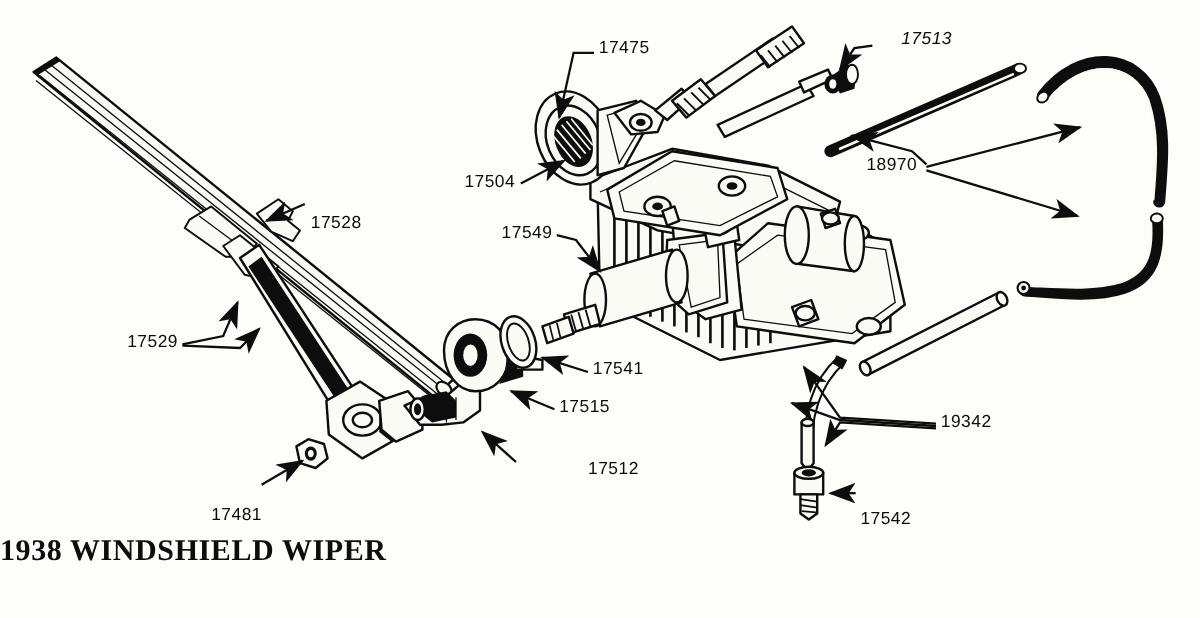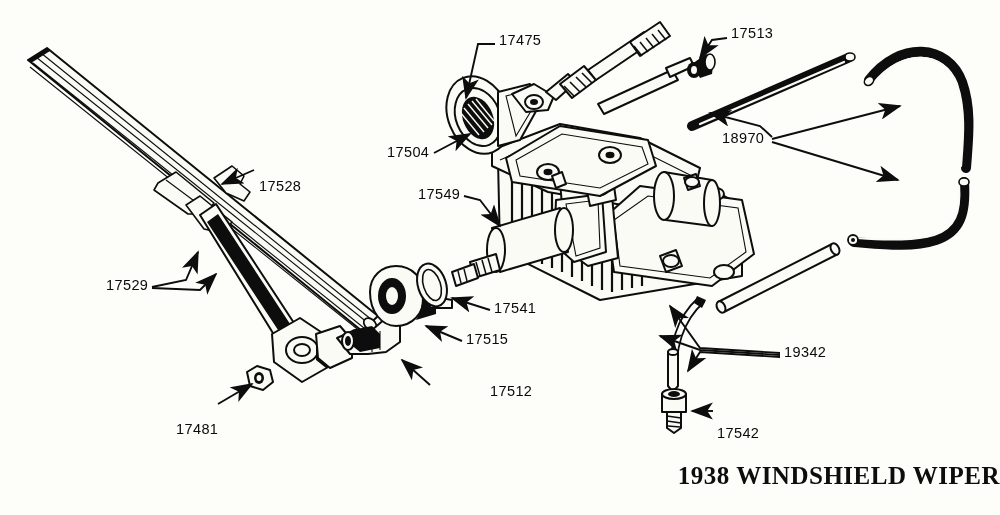--- a/index.html
+++ b/index.html
@@ -6,22 +6,22 @@
   body{
     width:1000px;height:515px;
     background:#fdfdfa;
     font-family:"Liberation Sans",sans-serif;
     overflow:hidden;
     position:relative;
   }
   #sheet{position:relative;width:1000px;height:378px;}
   #art{position:absolute;inset:0;}
   .ttl{
-    position:absolute;left:0;top:462px;width:1000px;
-    text-align:right;
+    position:absolute;left:0;top:446px;width:1000px;
+    text-align:left;
     font-family:"Liberation Serif",serif;
     font-weight:bold;
     font-size:25px;
     letter-spacing:.5px;
     color:#0d0d0d;
     white-space:nowrap;
   }
   .lbl{
     position:absolute;
     font-family:"Liberation Sans",sans-serif;
@@ -290,21 +290,21 @@
       <path class="lead" d="M780,353 L700,348 L670,306" marker-end="url(#ah)"></path>
       <path class="lead" d="M780,355 L700,350 L660,336" marker-end="url(#ah)"></path>
       <path class="lead" d="M780,357 L700,352 L688,371" marker-end="url(#ah)"></path>
       <path class="lead" d="M430,385 L402,360" marker-end="url(#ah)"></path>
       <path class="lead" d="M218,404 L252,384" marker-end="url(#ah)"></path>
       <path class="lead" d="M713,411 L692,411" marker-end="url(#ah)"></path>
     </g>
   </svg>
 
   <div class="lbl" style="left:499px;top:33px;">17475</div>
-  <div class="lbl" style="left:731px;top:26px;">17513</div>
+  <div class="lbl" style="left:751px;top:26px;font-style:italic;">17513</div>
   <div class="lbl" style="left:722px;top:131px;">18970</div>
   <div class="lbl" style="left:387px;top:145px;text-align:right;">17504</div>
   <div class="lbl" style="left:259px;top:159px;margin-top:20px;">17528</div>
   <div class="lbl" style="left:418px;top:187px;">17549</div>
   <div class="lbl" style="left:106px;top:278px;">17529</div>
   <div class="lbl" style="left:494px;top:301px;">17541</div>
   <div class="lbl" style="left:466px;top:332px;">17515</div>
   <div class="lbl" style="left:784px;top:345px;">19342</div>
   <div class="lbl" style="left:450px;top:384px;margin-left:40px;">17512</div>
   <div class="lbl" style="left:176px;top:398px;margin-top:24px;">17481</div>

